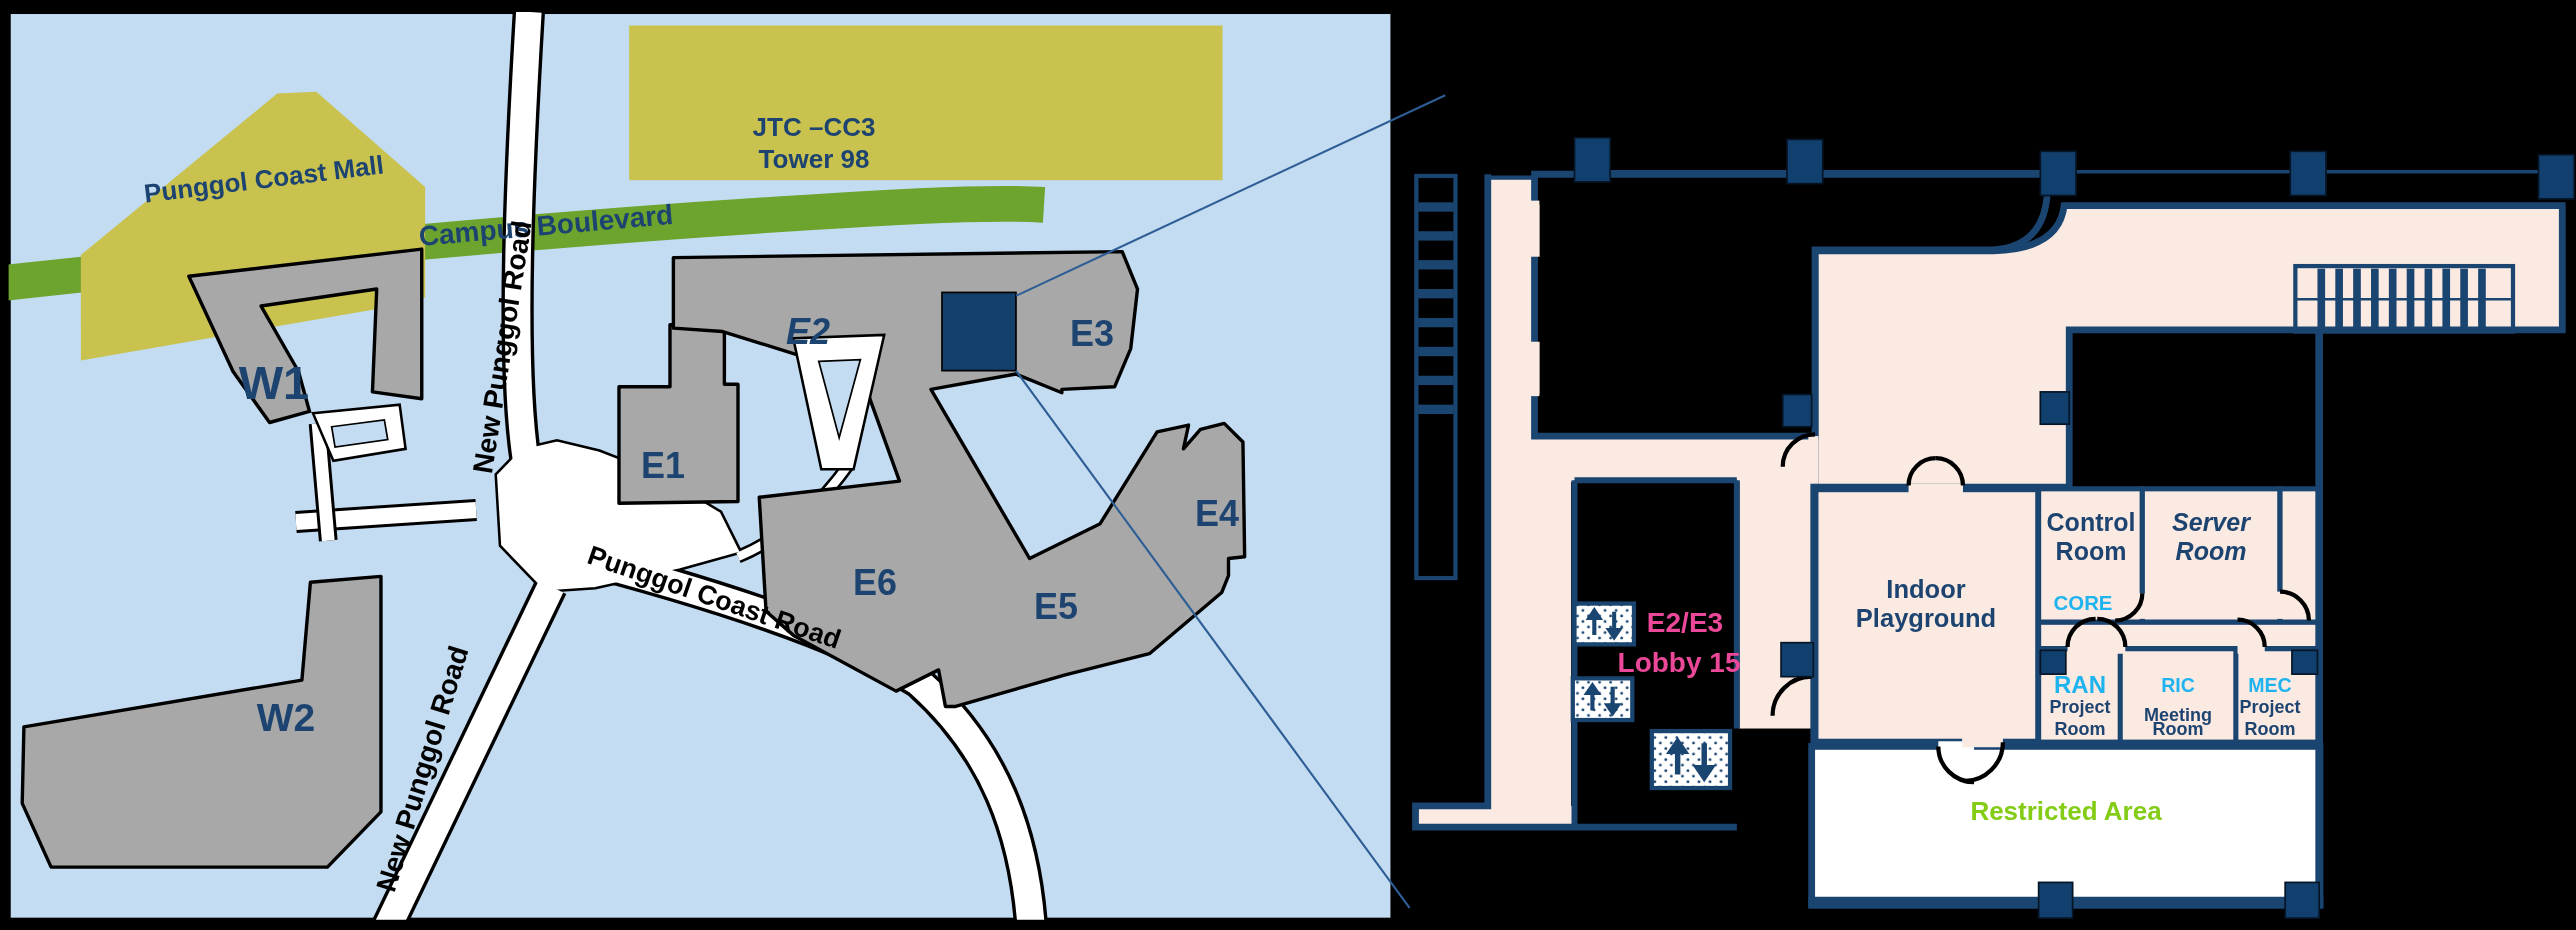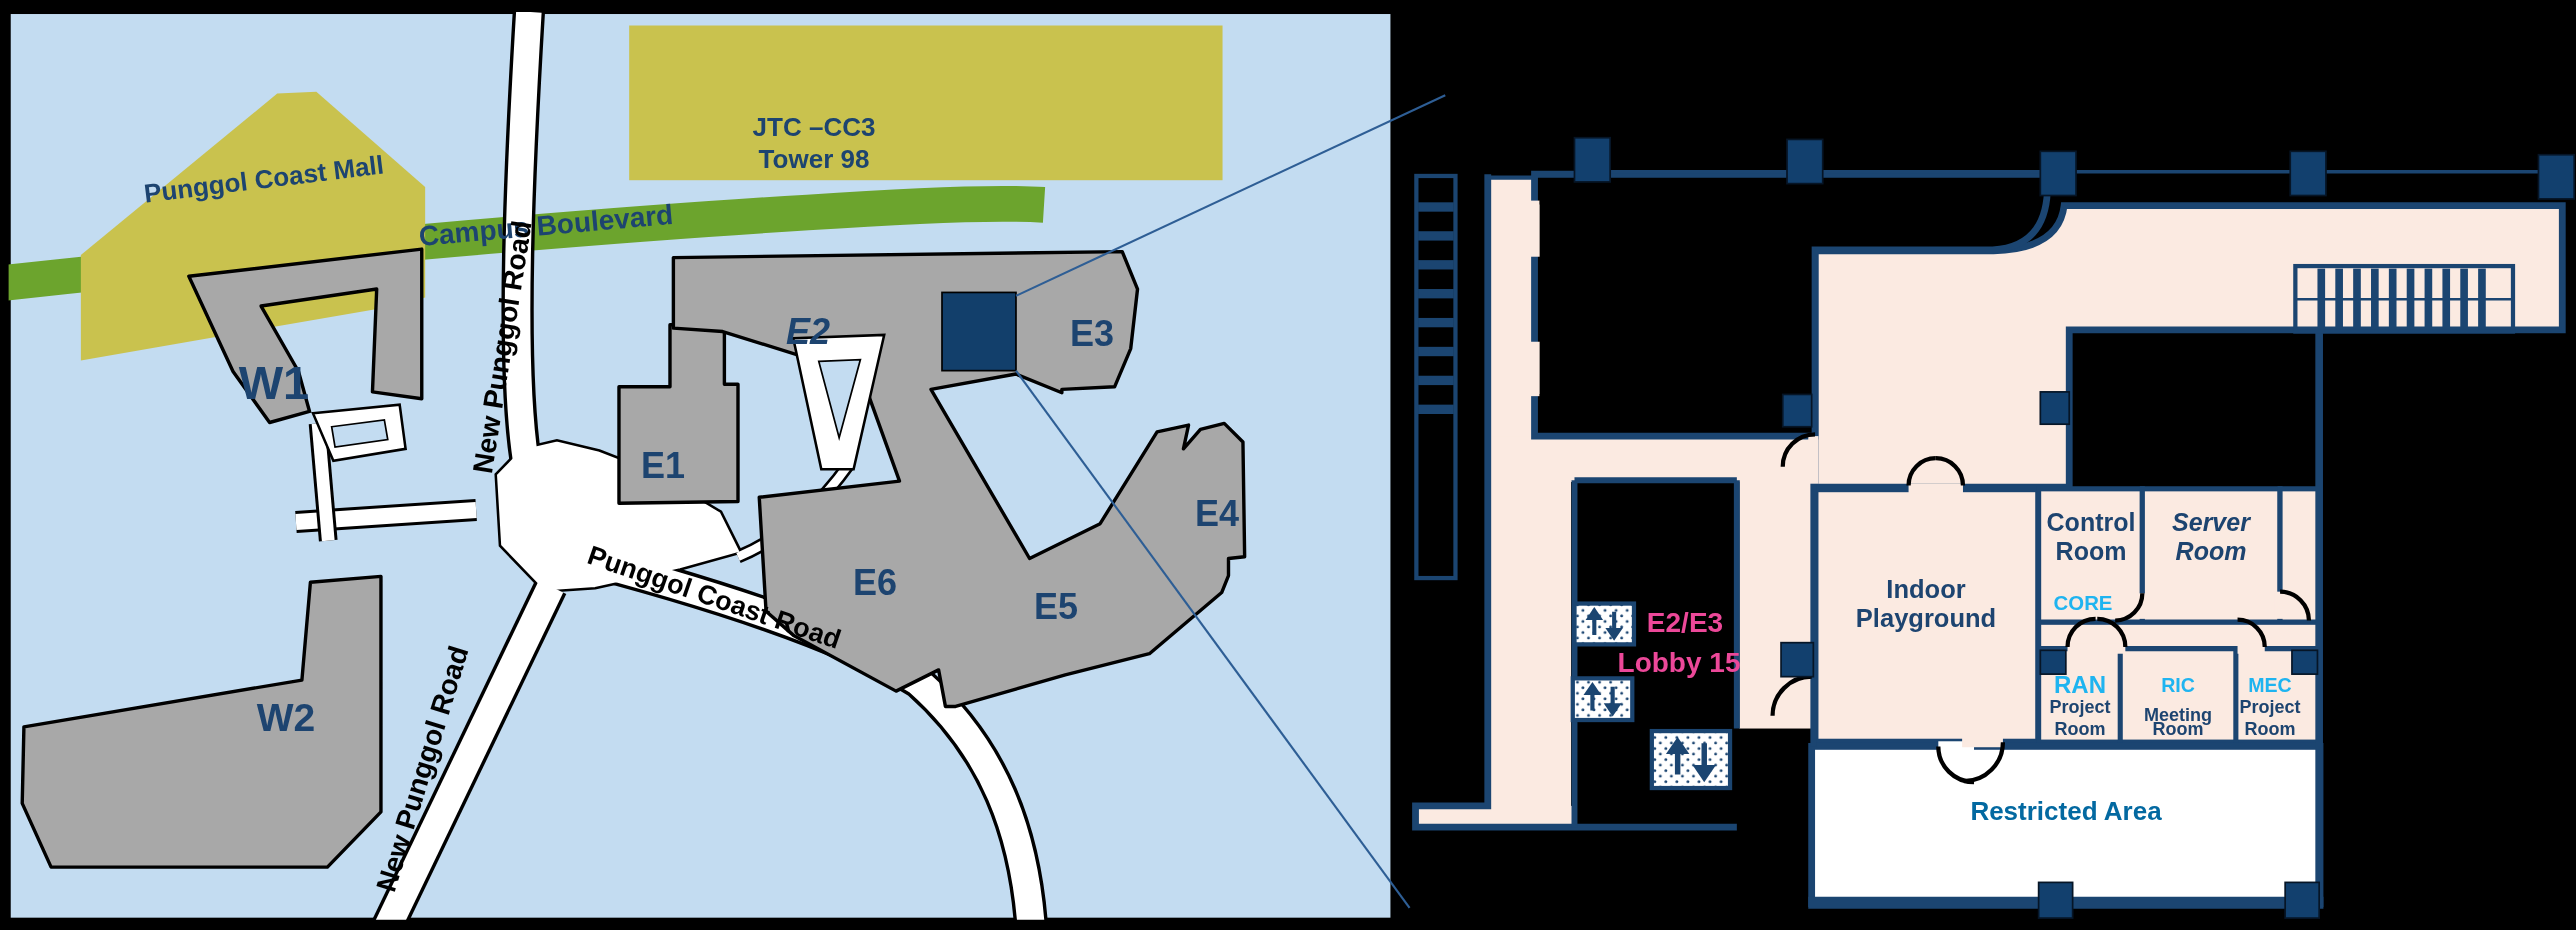--- a/index.html
+++ b/index.html
@@ -4,21 +4,21 @@
 <style>
   html,body{margin:0;padding:0;background:#000;}
   #stage{position:relative;width:2576px;height:930px;background:#000;overflow:hidden;
          font-family:"Liberation Sans",sans-serif;}
   #bg{position:absolute;left:0;top:0;}
   .lbl{position:absolute;transform:translate(-50%,-50%);font-weight:bold;color:#1D4470;
        white-space:nowrap;text-align:center;line-height:1.15;}
   .black{color:#000;}
   .cyan{color:#1FB4F0;}
   .green{color:#ec4899;}
-  .red{color:#0369a1;}
+  .red{color:#84cc16;}
   .wrap{white-space:normal;}
 </style>
 </head>
 <body>
 
 <div id="stage">
 
 <svg id="bg" width="2576" height="930" viewBox="0 0 3030 1094">
   <defs>
     <pattern id="dots" width="13" height="13" patternUnits="userSpaceOnUse">

